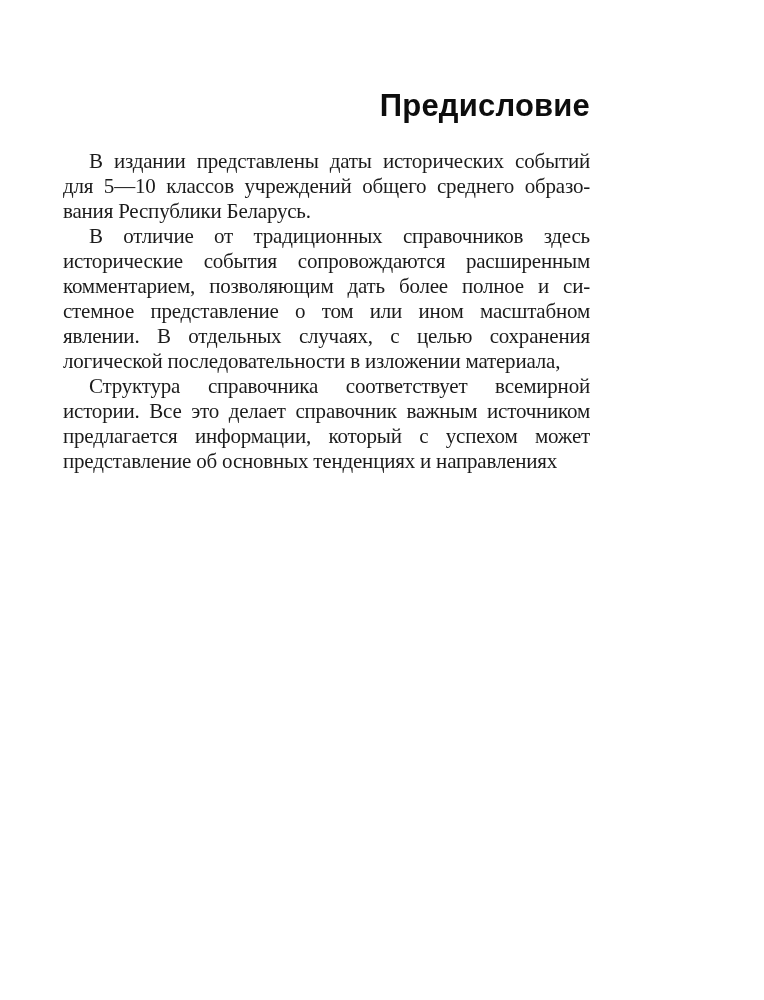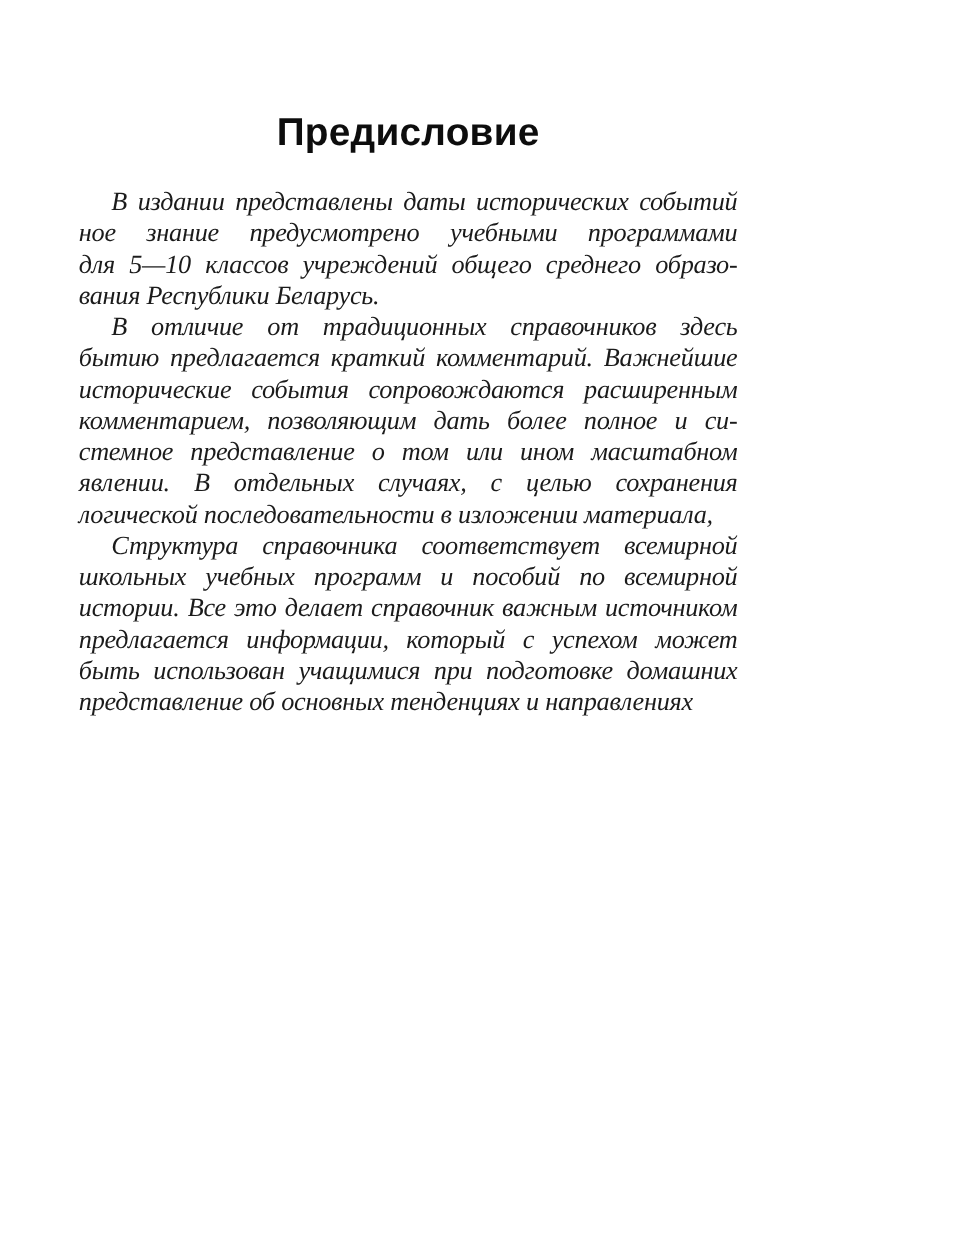--- a/index.html
+++ b/index.html
@@ -15,21 +15,21 @@
     overflow: hidden;
     font-family: "Liberation Serif", serif;
     color: #1b1b1b;
   }
   .page-title {
     position: absolute;
     top: 86px;
     left: 63px;
     width: 527px;
     margin: 0;
-    text-align: center;
+    text-align: right;
     font-family: "Liberation Sans", sans-serif;
     font-weight: bold;
     font-size: 31px;
     line-height: 40px;
     color: #0d0d0d;
     letter-spacing: 0.2px;
   }
   .text-block {
     position: absolute;
     top: 149px;
@@ -39,53 +39,48 @@
     line-height: 25px;
     letter-spacing: -0.2px;
   }
   .paragraph {
     margin: 0;
   }
   .paragraph .line {
     white-space: nowrap;
     text-align: justify;
     text-align-last: justify;
-    font-style: italic;
   }
   .paragraph .line:first-child {
     text-indent: 26px;
   }
   .paragraph .line:last-child {
     text-align-last: left;
   }
 </style>
 </head>
 <body>
 
 <div class="page">
   <h1 class="page-title">Предисловие</h1>
 
   <div class="text-block">
     <div class="paragraph">
         <div class="line">В издании представлены даты исторических событий</div>
-        <div class="line">ное знание предусмотрено учебными программами</div>
         <div class="line">для 5—10 классов учреждений общего среднего образо-</div>
         <div class="line">вания Республики Беларусь.</div>
       </div>
     <div class="paragraph">
         <div class="line">В отличие от традиционных справочников здесь</div>
-        <div class="line">бытию предлагается краткий комментарий. Важнейшие</div>
         <div class="line">исторические события сопровождаются расширенным</div>
         <div class="line">комментарием, позволяющим дать более полное и си-</div>
         <div class="line">стемное представление о том или ином масштабном</div>
         <div class="line">явлении. В отдельных случаях, с целью сохранения</div>
         <div class="line">логической последовательности в изложении материала,</div>
       </div>
     <div class="paragraph">
         <div class="line">Структура справочника соответствует всемирной</div>
-        <div class="line">школьных учебных программ и пособий по всемирной</div>
         <div class="line">истории. Все это делает справочник важным источником</div>
         <div class="line">предлагается информации, который с успехом может</div>
-        <div class="line">быть использован учащимися при подготовке домашних</div>
         <div class="line">представление об основных тенденциях и направлениях</div>
       </div>
   </div>
 </div>
 
 </body></html>

